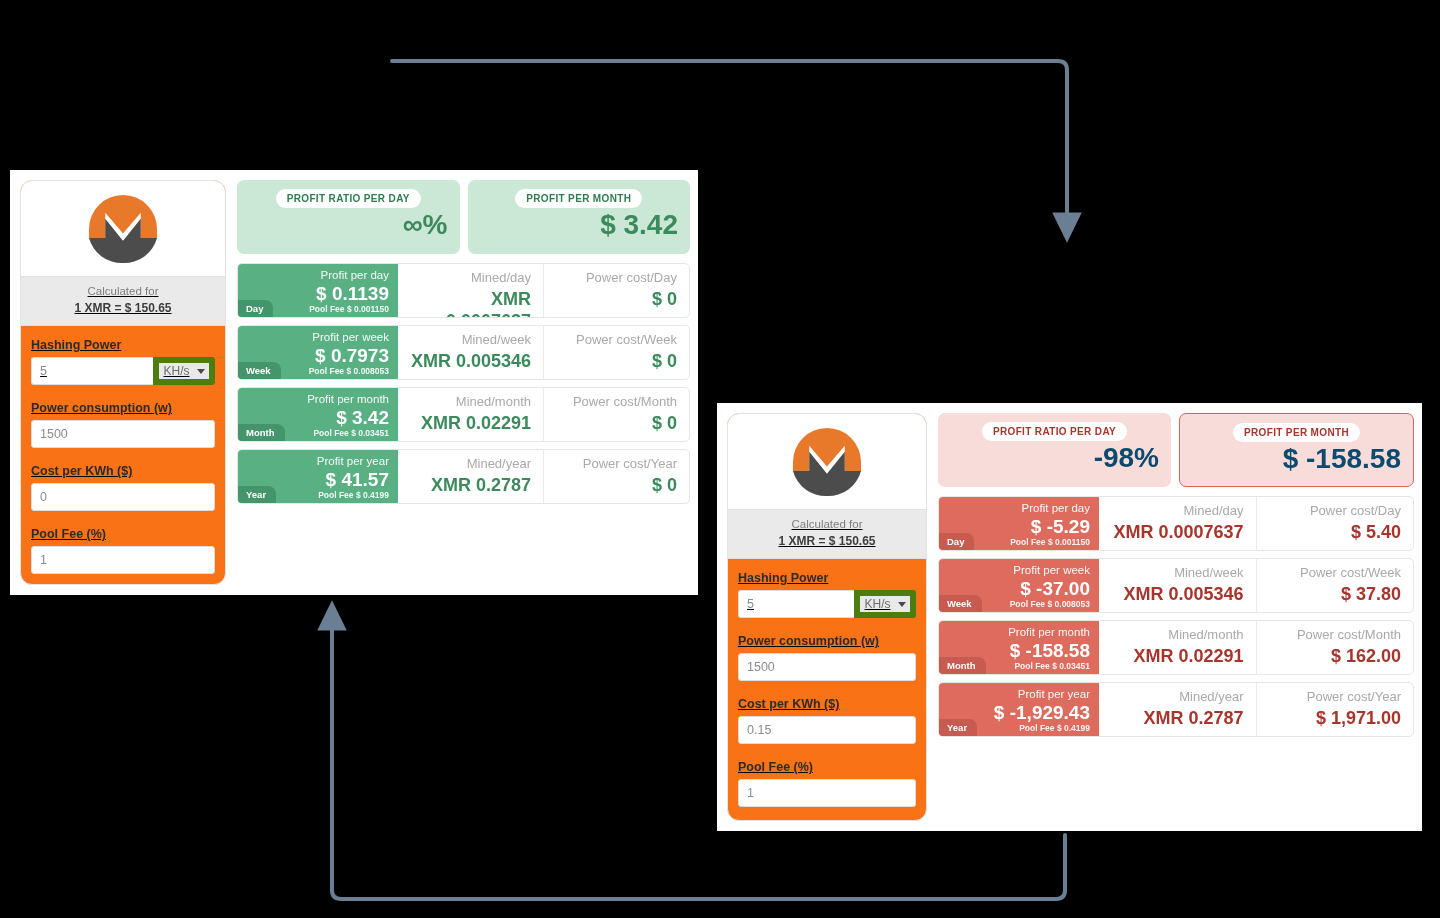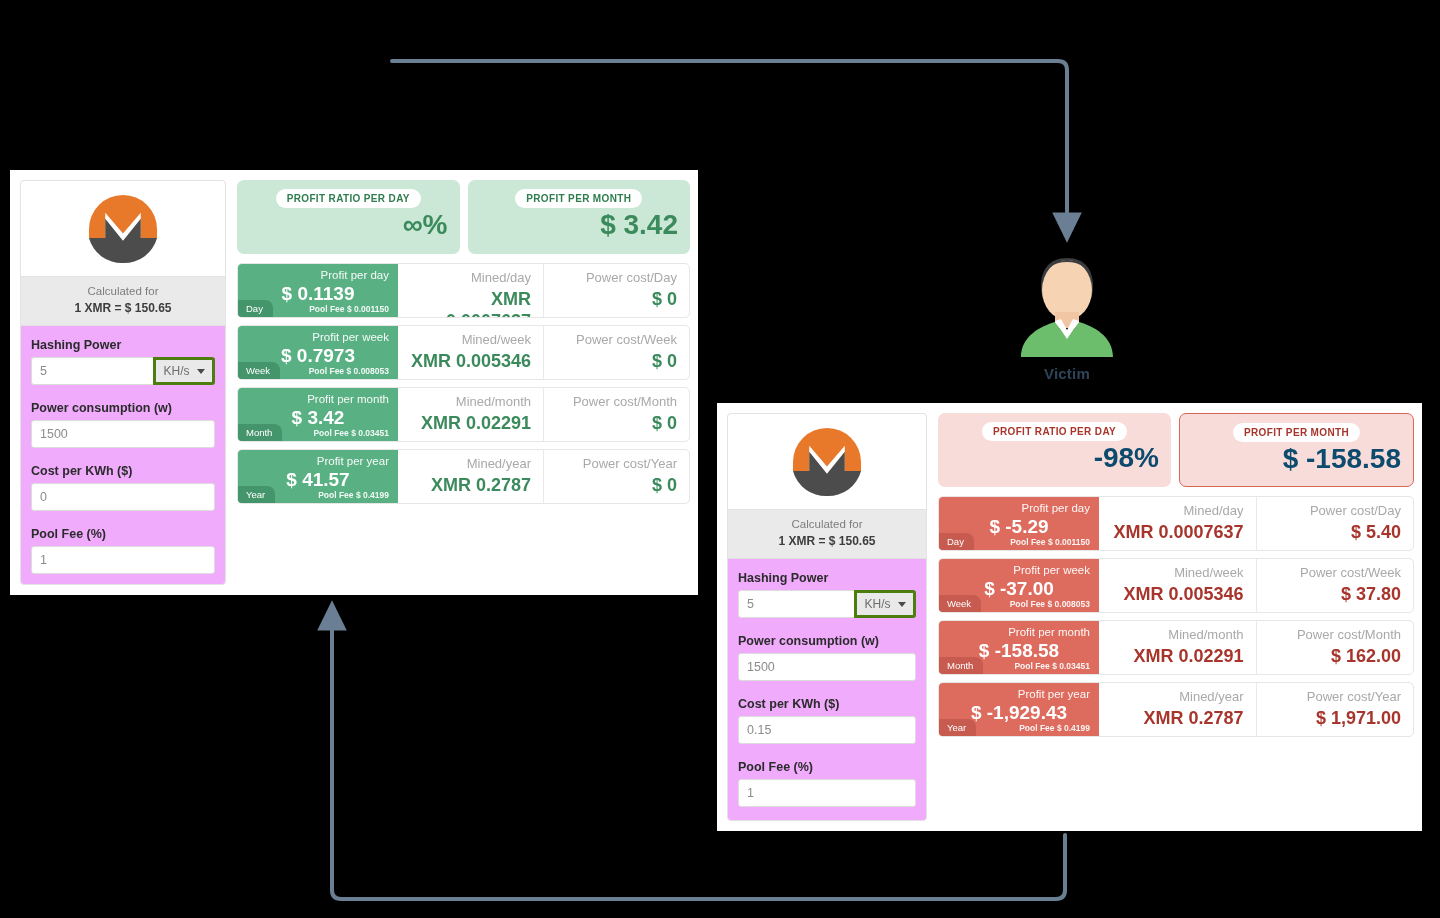--- a/index.html
+++ b/index.html
@@ -28,22 +28,22 @@
   .calc {
     position: absolute; background: #ffffff; z-index: 2;
     display: flex; padding: 10px 8px 10px 10px;
   }
   #calc-green { left: 10px; top: 170px; width: 688px; height: 425px; }
   #calc-red   { left: 717px; top: 403px; width: 705px; height: 428px; }
 
   
   .form-col {
     width: 206px; flex: 0 0 206px;
-    border: 1px solid #e3e3e3; border-radius: 4px;
-    background: #f0abfc; overflow: hidden;
+    border: 1px solid #e3e3e3; border-radius: 12px;
+    background: #f97316; overflow: hidden; text-decoration: underline;
   }
   #calc-red .form-col { width: 200px; flex: 0 0 200px; }
   .logo-box {
     background: #fff; height: 96px; display: flex;
     align-items: center; justify-content: center;
     border-bottom: 1px solid #e3e3e3;
   }
   .xmr-logo { width: 74px; height: 74px; }
   .calc-for {
     background: #eaeaea; border-bottom: 1px solid #e0e0e0;
@@ -61,21 +61,21 @@
     width: 100%; height: 28px; background: #fff;
     border: 1px solid #dcdcdc; border-radius: 3px;
     font-size: 12.5px; color: #8c8c8c; padding: 0 8px;
     font-family: "Liberation Sans", sans-serif;
     line-height: 26px;
   }
   .f-row { display: flex; }
   .f-row .f-input { border-radius: 3px 0 0 3px; border-right: none; }
   .f-unit {
     width: 62px; flex: 0 0 62px; height: 28px;
-    background: #e9e9e9; border: 3px solid #4d7c0f; border-radius: 0 3px 3px 0;
+    background: #e9e9e9; border: 6px solid #4d7c0f; border-radius: 0 3px 3px 0;
     font-size: 12px; color: #6d6d6d;
     display: flex; align-items: center; justify-content: center; gap: 7px;
   }
   .chev { width: 0; height: 0; border-left: 4px solid transparent;
           border-right: 4px solid transparent; border-top: 5px solid #4a4a4a; }
 
   
   .res-col { flex: 1; padding-left: 11px; display: flex; flex-direction: column; }
 
   
@@ -106,25 +106,25 @@
     border: 1px solid #e6e6e6; border-radius: 5px; background: #fff;
     overflow: hidden;
   }
   .cell-profit {
     width: 160px; flex: 0 0 160px; position: relative;
     padding: 5px 9px 0; text-align: right; color: #fff;
   }
   .green .cell-profit { background: #58b083; }
   .red   .cell-profit { background: #dd6b5e; }
   .cp-label { font-size: 11.5px; opacity: .95; line-height: 1.15; }
-  .cp-val { font-size: 19px; font-weight: bold; line-height: 1.15; margin-top: 1px; text-align: center; }
+  .cp-val { font-size: 19px; font-weight: bold; line-height: 1.15; margin-top: 1px; }
   .cp-fee { font-size: 8.5px; font-weight: bold; position: absolute; right: 9px; bottom: 3px; opacity: .92; }
   .period-tag {
     position: absolute; left: 0; bottom: 0;
-    font-size: 9.5px; font-weight: normal; color: #fff;
+    font-size: 9.5px; font-weight: bold; color: #fff;
     padding: 3px 10px 3px 8px; border-radius: 0 8px 0 0;
   }
   .green .period-tag { background: #45956c; }
   .red   .period-tag { background: #c75b4f; }
   .cell-mid, .cell-right {
     flex: 1; padding: 6px 12px 0; text-align: right;
   }
   .cell-mid { border-right: 1px solid #eaeaea; }
   .cell-lab { font-size: 13px; color: #a9a9a9; line-height: 1.2; }
   .cell-val { font-size: 18px; font-weight: bold; line-height: 1.25; margin-top: 2px; }
@@ -142,34 +142,20 @@
         <path d="M0.6,0.8 L8.2,4.5 L0.6,8.2 Z" fill="#6b7f94"></path>
       </marker>
     </defs>
 
     <path d="M392,61 H1058 Q1067,61 1067,70 V228" fill="none" stroke="#6b7f94" stroke-width="4" stroke-linecap="round" marker-end="url(#ah)"></path>
 
     <path d="M1065,835 V890 Q1065,899 1056,899 H341 Q332,899 332,890 V615" fill="none" stroke="#6b7f94" stroke-width="4" stroke-linecap="round" marker-end="url(#ah)"></path>
   </svg>
 
 
-  <div class="actor" id="victim">
-    <svg width="140" height="105" viewBox="0 0 140 105">
-      <path d="M70 6 C52 6 44 18 44 34 C44 40 45 44 46 47 L94 47 C95 44 96 40 96 34 C96 18 88 6 70 6 Z" fill="#3a3c3f"></path>
-      <ellipse cx="70" cy="38" rx="25" ry="30" fill="#f6d3b3"></ellipse>
-      <path d="M46 30 C48 16 56 10 70 10 C84 10 92 16 94 30 C94 22 90 8 70 8 C50 8 46 22 46 30 Z" fill="#3a3c3f"></path>
-      <rect x="58" y="60" width="24" height="16" fill="#f0c6a4"></rect>
-      <path d="M70 105 L70 100 C40 100 24 92 24 105 Z" fill="#6cbe6c"></path>
-      <path d="M24 105 C24 84 44 74 58 70 L70 86 L82 70 C96 74 116 84 116 105 Z" fill="#6cbe6c"></path>
-      <path d="M58 70 L70 86 L62 70 Z" fill="#ffffff"></path>
-      <path d="M82 70 L70 86 L78 70 Z" fill="#ffffff"></path>
-      <path d="M58 69 L70 87 L82 69 L76 67 L70 78 L64 67 Z" fill="#ffffff"></path>
-    </svg>
-    <div class="actor-label">Victim</div>
-  </div>
 
   <div class="calc green" id="calc-green">
     <div class="form-col">
       <div class="logo-box">
         <svg class="xmr-logo" viewBox="0 0 100 100">
           <path d="M50 4 A46 46 0 0 0 4 50 L4 62 L26 62 L26 28 L50 56 L74 28 L74 62 L96 62 L96 50 A46 46 0 0 0 50 4 Z" fill="#e8792b"></path>
           <path d="M4 62 L26 62 L26 36 L50 66 L74 36 L74 62 L96 62 A46 46 0 0 1 50 96 A46 46 0 0 1 4 62 Z" fill="#4c4c4c"></path>
         </svg>
       </div>
       <div class="calc-for">

